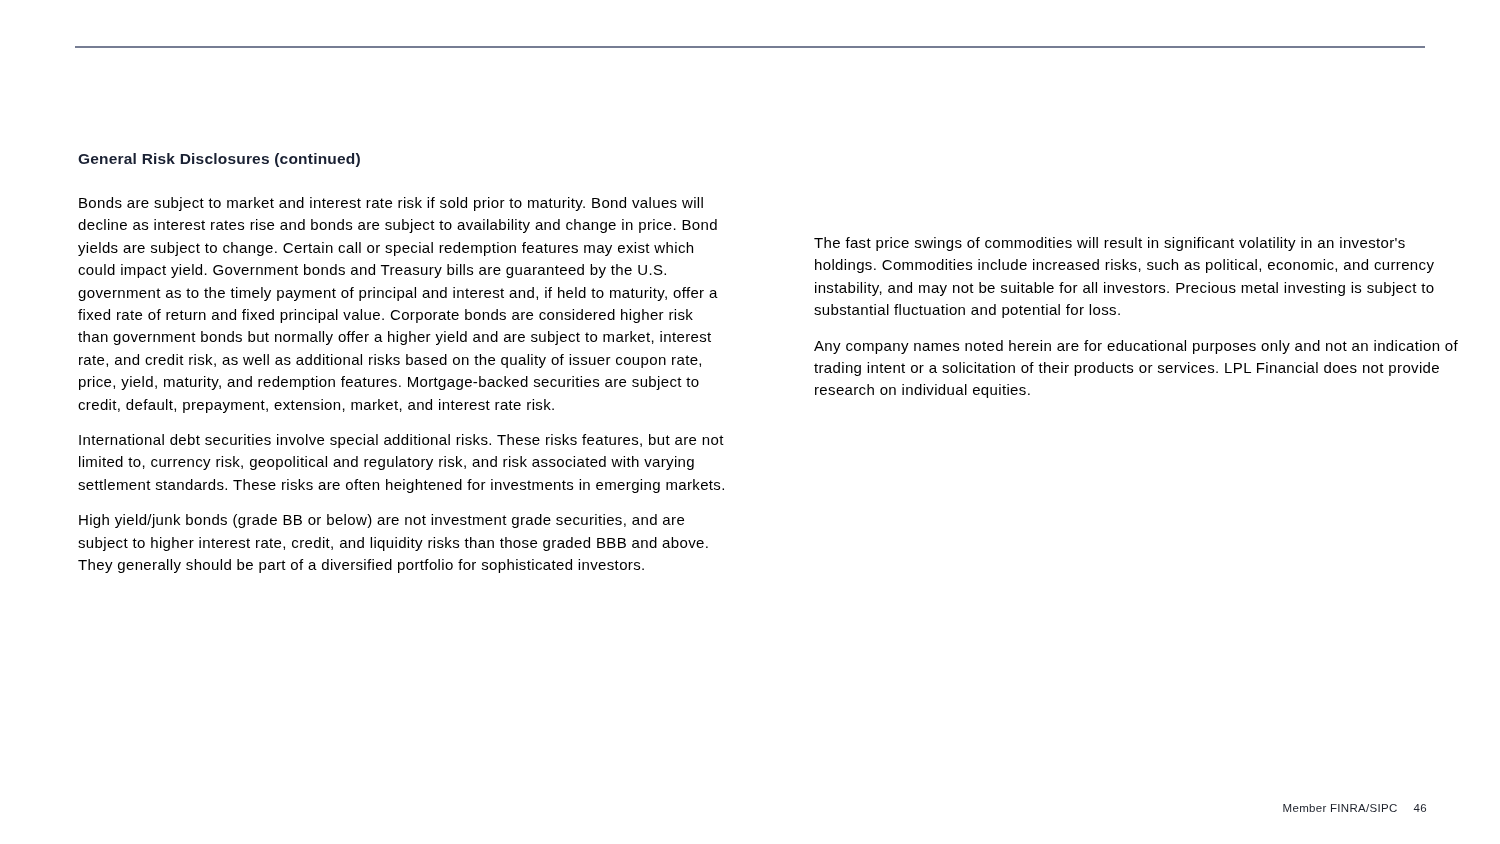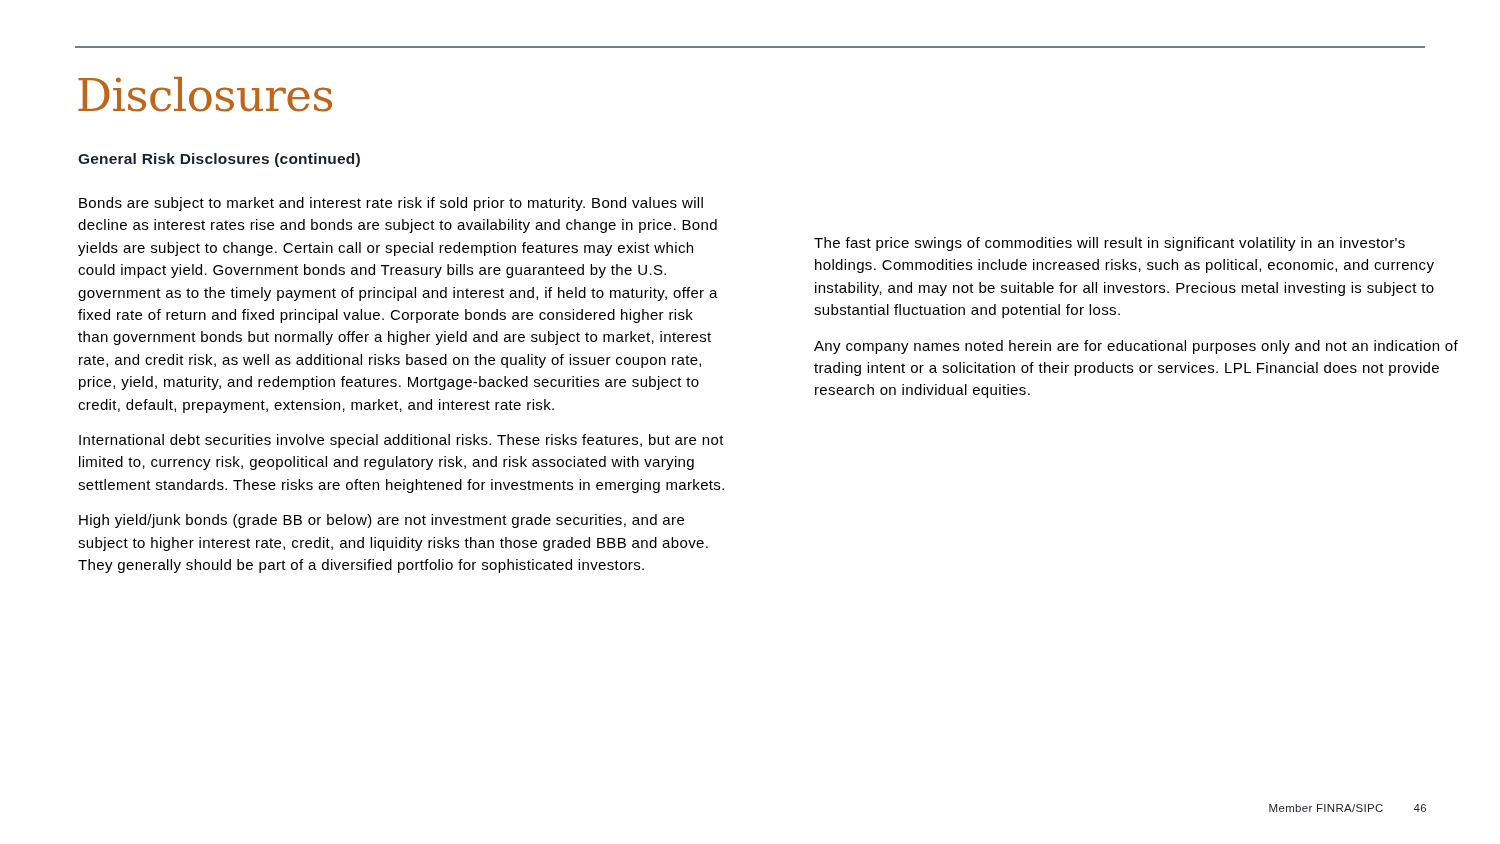--- a/index.html
+++ b/index.html
@@ -76,34 +76,33 @@
     color: #1c3560;
     margin-left: 10px;
     white-space: nowrap;
   }
   .footer-right {
     position: absolute;
     right: 73px;
     top: 12px;
     display: flex;
     align-items: baseline;
-    gap: 30px;
+    gap: 16px;
     font-size: 11.5px;
     letter-spacing: 0.3px;
     color: #1d212b;
   }
 </style>
 </head>
 <body>
 
 <div class="slide">
 
   <div class="top-rule"></div>
 
-  <h1 class="title">Disclosures</h1>
 
   <h2 class="subtitle">General Risk Disclosures (continued)</h2>
 
   <div class="col col-left">
     <p>Bonds are subject to market and interest rate risk if sold prior to maturity. Bond values will decline as interest rates rise and bonds are subject to availability and change in price. Bond yields are subject to change. Certain call or special redemption features may exist which could impact yield. Government bonds and Treasury bills are guaranteed by the U.S. government as to the timely payment of principal and interest and, if held to maturity, offer a fixed rate of return and fixed principal value. Corporate bonds are considered higher risk than government bonds but normally offer a higher yield and are subject to market, interest rate, and credit risk, as well as additional risks based on the quality of issuer coupon rate, price, yield, maturity, and redemption features. Mortgage-backed securities are subject to credit, default, prepayment, extension, market, and interest rate risk.</p>
     <p>International debt securities involve special additional risks. These risks features, but are not limited to, currency risk, geopolitical and regulatory risk, and risk associated with varying settlement standards. These risks are often heightened for investments in emerging markets.</p>
     <p>High yield/junk bonds (grade BB or below) are not investment grade securities, and are subject to higher interest rate, credit, and liquidity risks than those graded BBB and above. They generally should be part of a diversified portfolio for sophisticated investors.</p>
   </div>
 
   <div class="col col-right">

